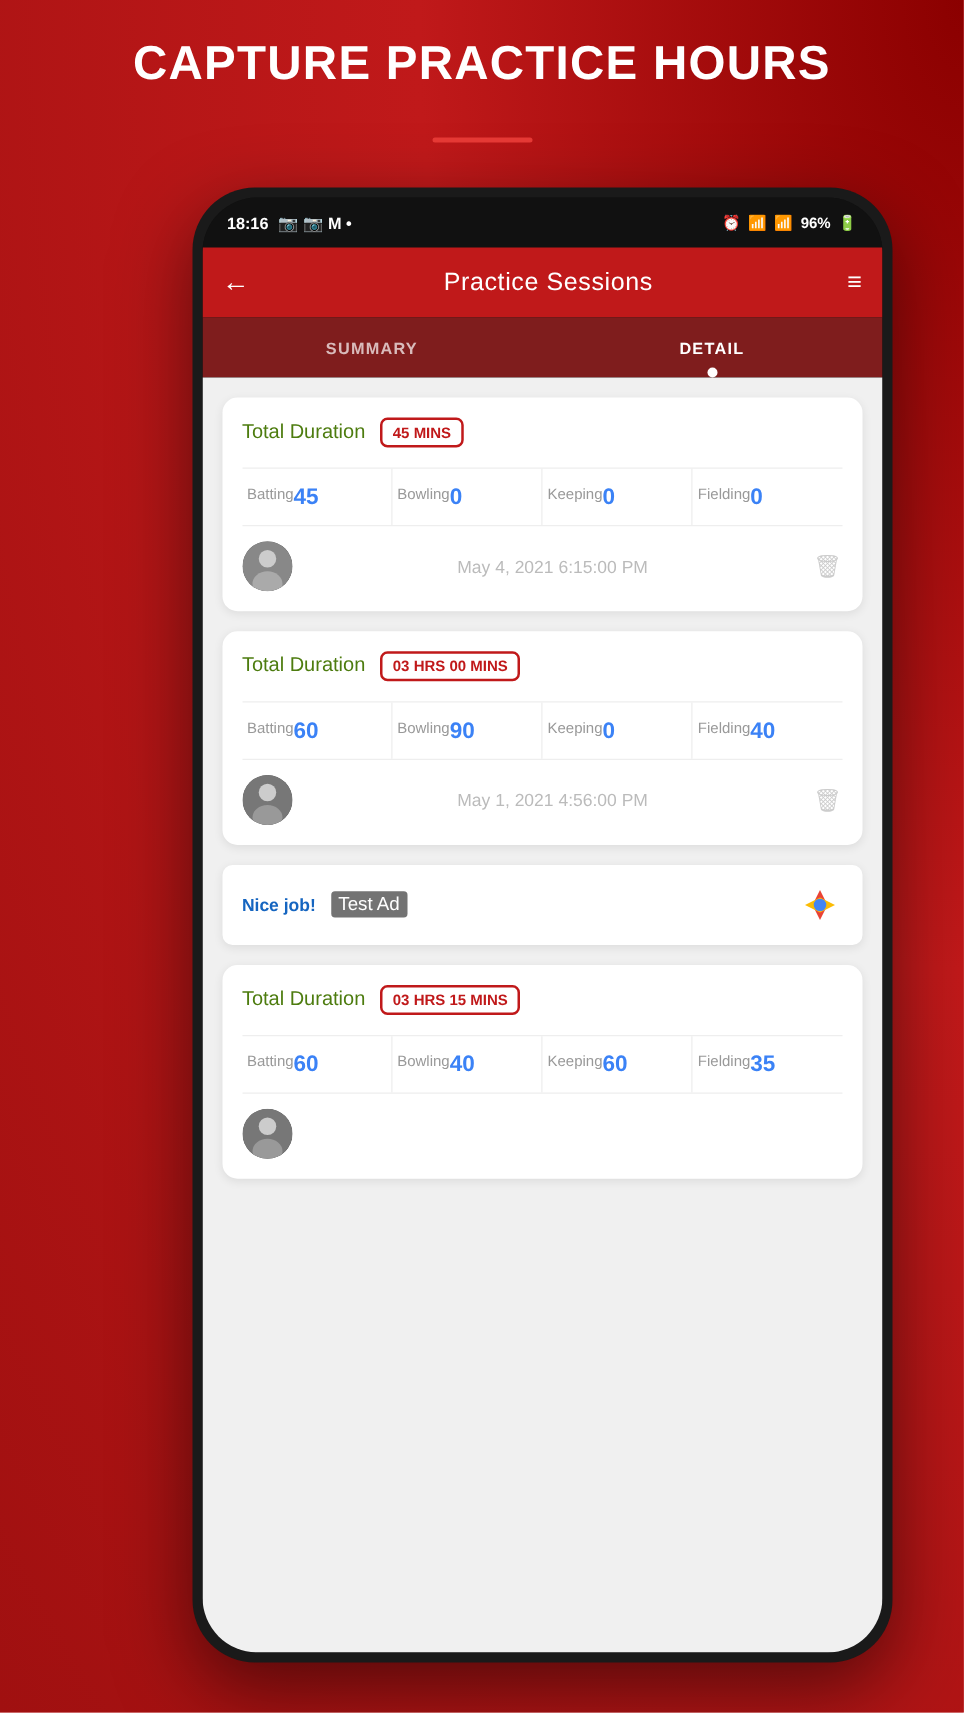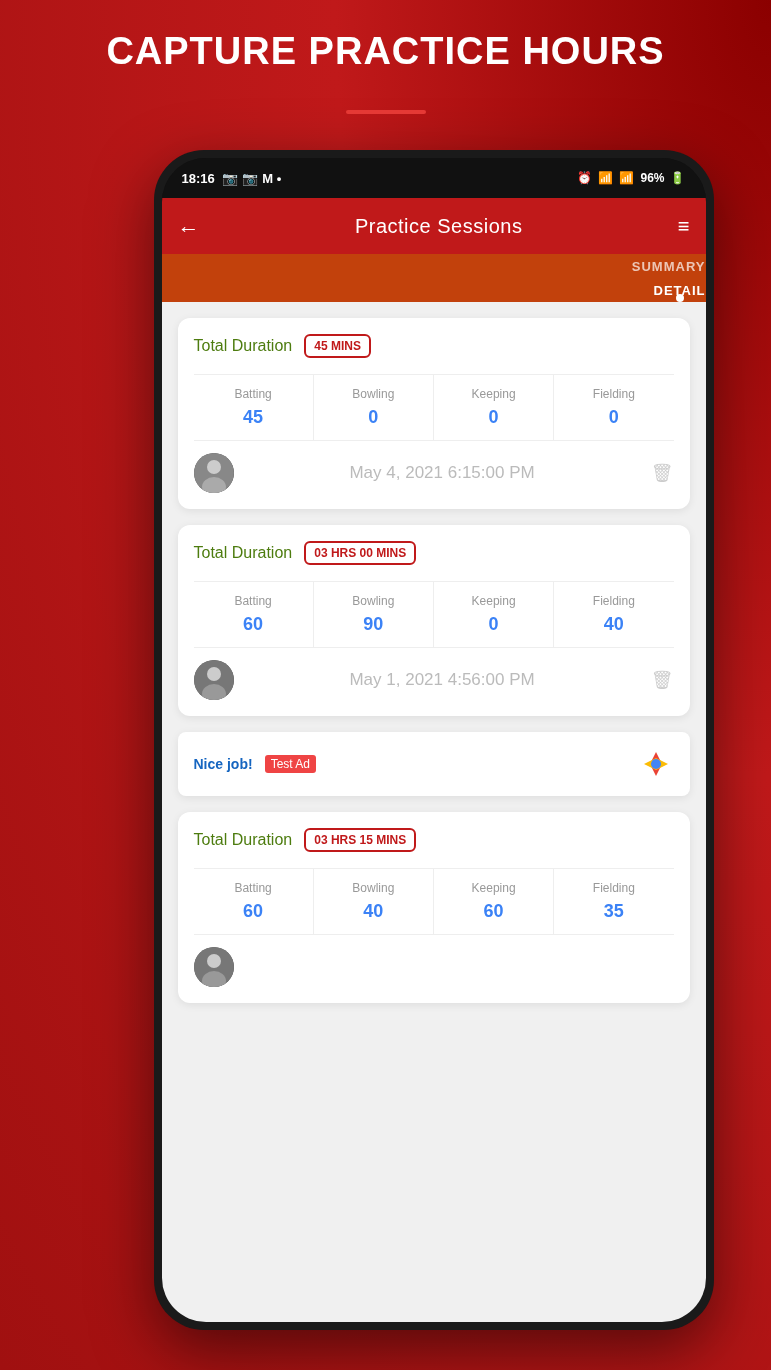--- a/index.html
+++ b/index.html
@@ -111,25 +111,24 @@
     }
 
     .filter-icon {
       font-size: 20px;
       color: white;
       cursor: pointer;
     }
 
     
     .tabs {
-      background: #c2410c;
+      background: #7f1d1d;
       display: flex;
       height: 48px;
-      align-items: flex-end;
-      flex-direction: column;
+      align-items: center;
     }
 
     .tab {
       flex: 1;
       display: flex;
       flex-direction: column;
       align-items: center;
       justify-content: center;
       height: 100%;
       color: rgba(255,255,255,0.7);
@@ -194,21 +193,21 @@
 
     .stats-row {
       display: flex;
       border-top: 1px solid #eee;
       border-bottom: 1px solid #eee;
     }
 
     .stat-item {
       flex: 1;
       display: flex;
-      flex-direction: column;
+      flex-direction: row;
       align-items: center;
       padding: 12px 4px;
       border-right: 1px solid #eee;
     }
 
     .stat-item:last-child {
       border-right: none;
     }
 
     .stat-label {
@@ -246,21 +245,21 @@
       height: 100%;
       background: linear-gradient(135deg, #666 0%, #444 100%);
       display: flex;
       align-items: center;
       justify-content: center;
       color: white;
       font-size: 16px;
     }
 
     .card-date {
-      font-size: 17px;
+      font-size: 14px;
       color: #bbb;
     }
 
     .delete-btn {
       color: #ccc;
       cursor: pointer;
       font-size: 18px;
     }
 
     
@@ -279,23 +278,23 @@
       color: #1565c0;
       font-size: 14px;
       font-weight: 600;
     }
 
     .ad-text-block {
       flex: 1;
     }
 
     .ad-label {
-      background: #ef4444;
-      color: white;
-      font-size: 12px;
+      background: #737373;
+      color: white;
+      font-size: 15px;
       padding: 2px 6px;
       border-radius: 3px;
       display: inline-block;
       margin-bottom: 2px;
     }
 
     .ad-description {
       font-size: 13px;
       color: #555;
     }

